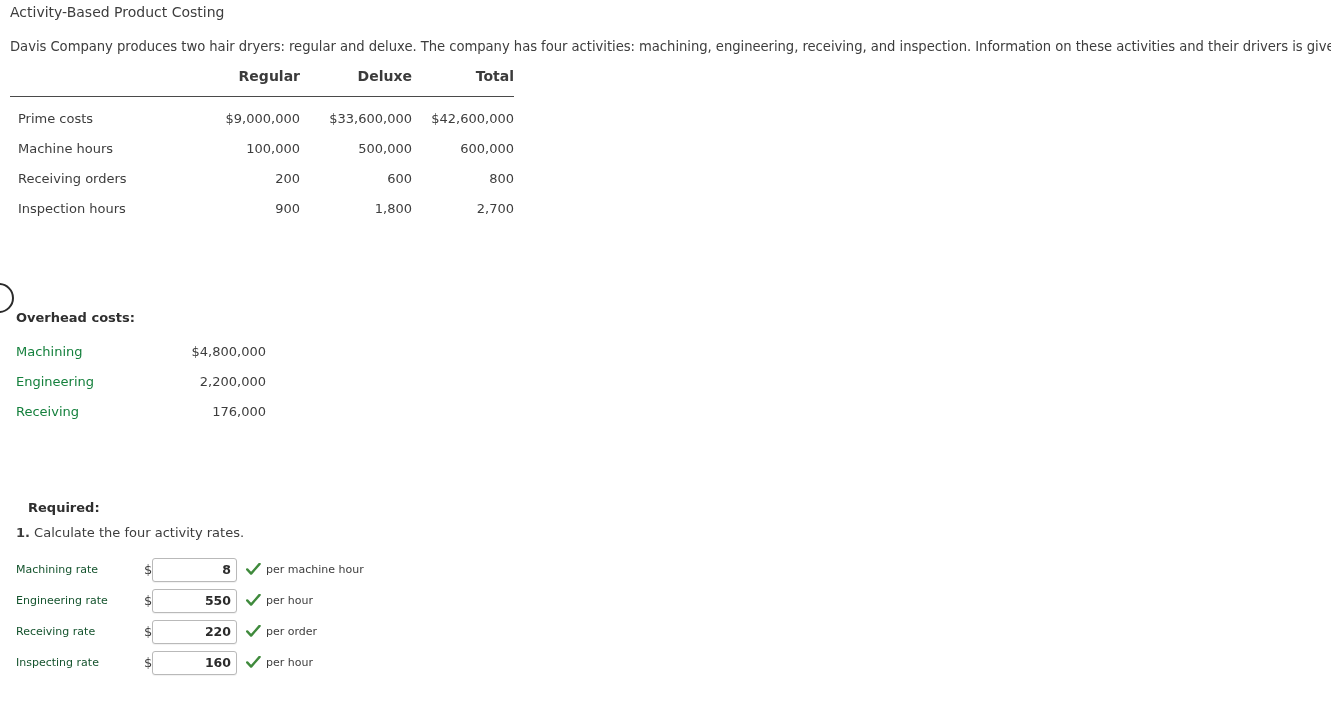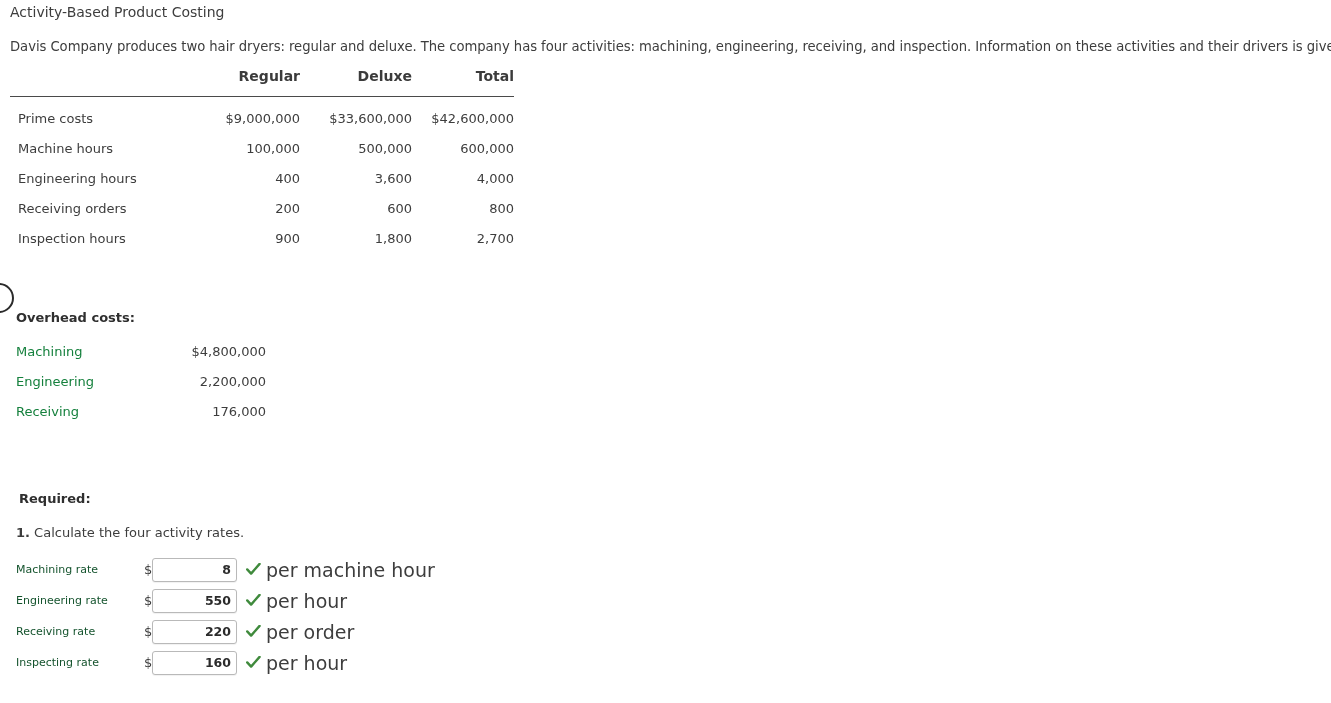--- a/index.html
+++ b/index.html
@@ -134,21 +134,21 @@
   
   .required-block {
     position: absolute;
     left: 16px;
     top: 488px;
   }
   .required-title {
     font-size: 13px;
     font-weight: 700;
     color: #2f2f2f;
-    margin: 3px;
+    margin: 12px;
   }
   .question {
     margin: 0;
     position: absolute;
     top: 37px;
     left: 0;
     font-size: 13px;
     color: #3d3d3d;
     white-space: nowrap;
   }
@@ -195,21 +195,21 @@
   }
   .check-icon {
     flex: 0 0 auto;
     width: 20px;
     margin-left: 6px;
     display: flex;
     align-items: center;
     justify-content: center;
   }
   .unit {
-    font-size: 19px;
+    font-size: 11px;
     color: #3d3d3d;
     margin-left: 3px;
     white-space: nowrap;
     flex: 0 0 auto;
   }
 </style>
 </head>
 <body>
 
 <div class="page">
@@ -240,26 +240,20 @@
         <td class="lbl">Prime costs</td>
         <td>$9,000,000</td>
         <td>$33,600,000</td>
         <td>$42,600,000</td>
       </tr>
       <tr>
         <td class="lbl">Machine hours</td>
         <td>100,000</td>
         <td>500,000</td>
         <td>600,000</td>
-      </tr>
-      <tr>
-        <td class="lbl">Engineering hours</td>
-        <td>400</td>
-        <td>3,600</td>
-        <td>4,000</td>
       </tr>
       <tr>
         <td class="lbl">Receiving orders</td>
         <td>200</td>
         <td>600</td>
         <td>800</td>
       </tr>
       <tr>
         <td class="lbl">Inspection hours</td>
         <td>900</td>

